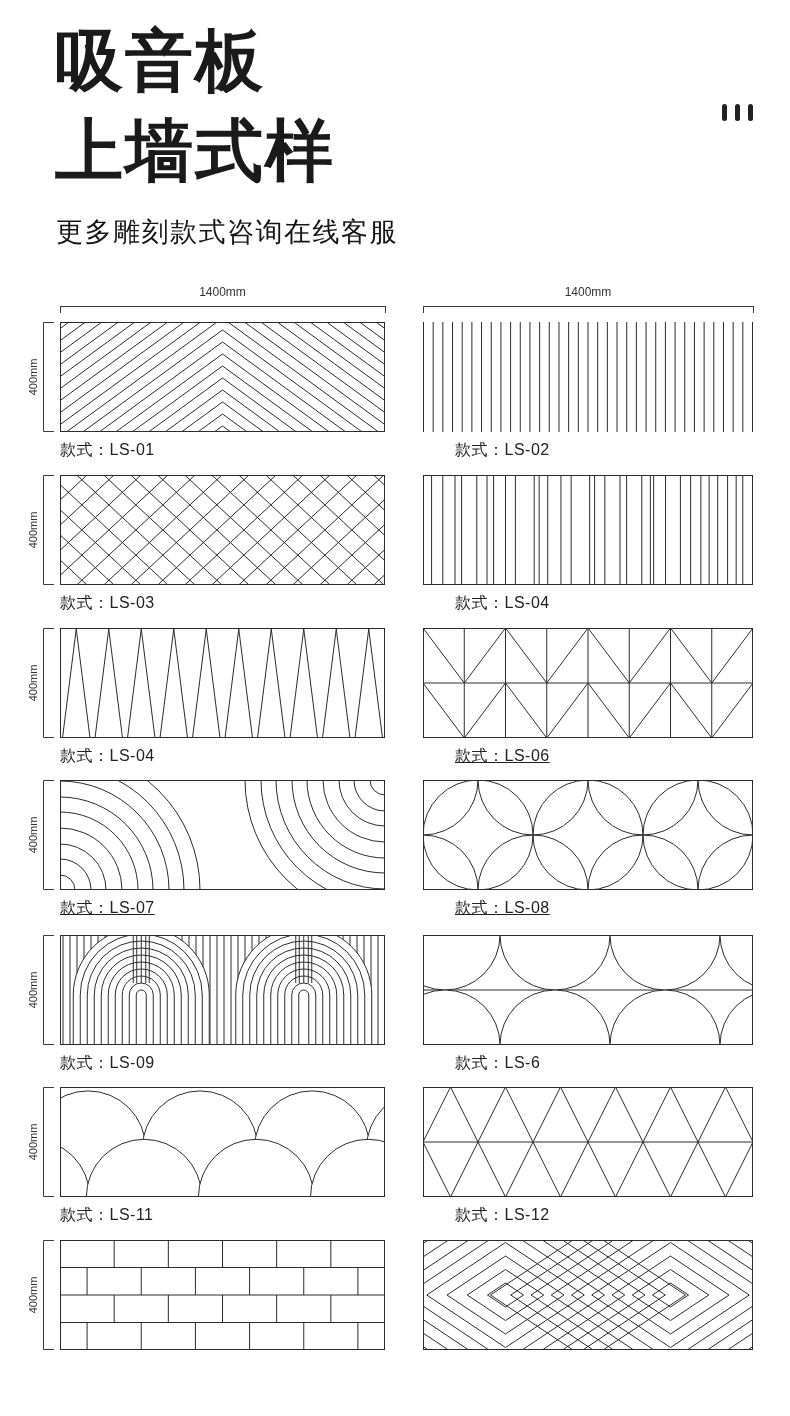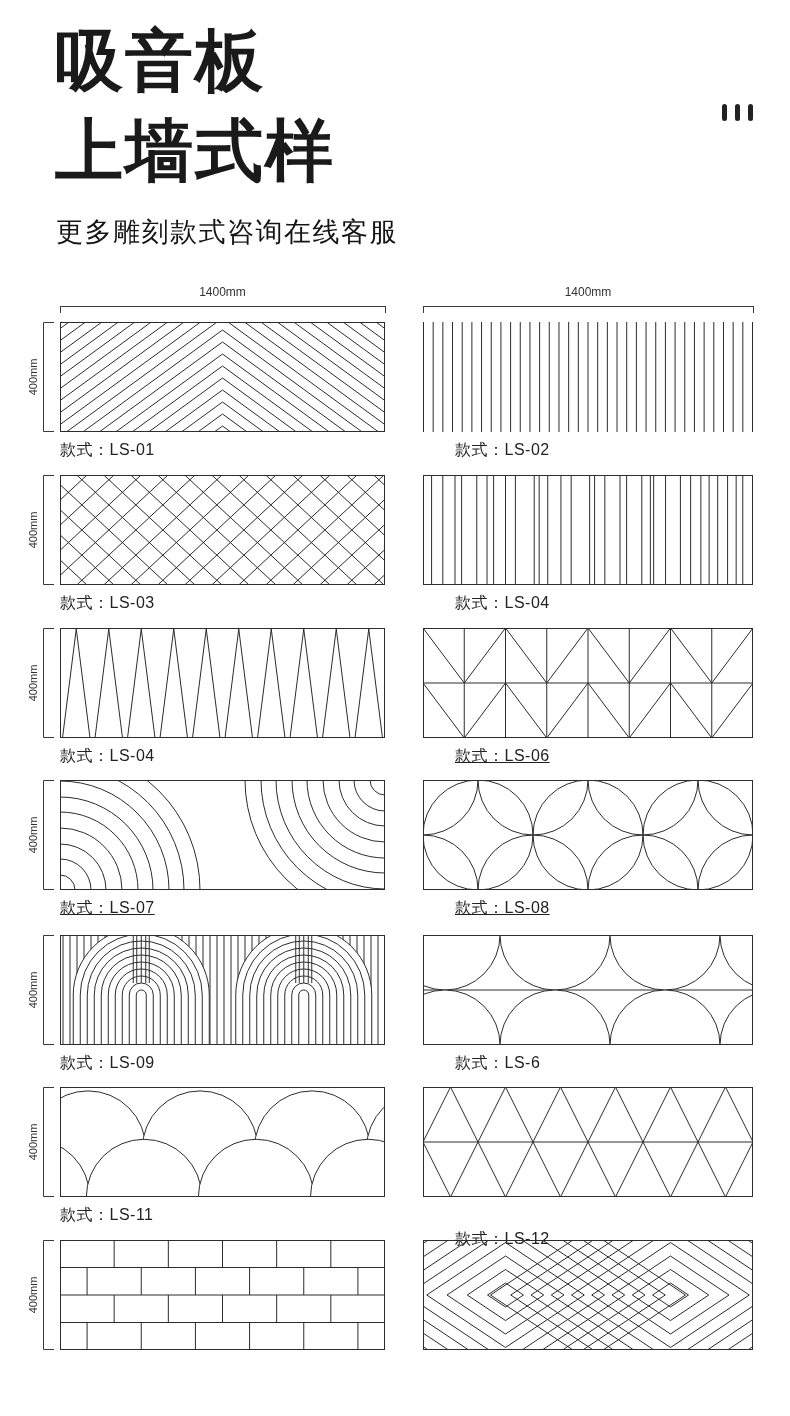--- a/index.html
+++ b/index.html
@@ -464,21 +464,21 @@
         <line x1="137.5" y1="0" x2="192.5" y2="110"></line>
         <line x1="192.5" y1="110" x2="247.5" y2="0"></line>
         <line x1="192.5" y1="0" x2="247.5" y2="110"></line>
         <line x1="247.5" y1="110" x2="302.5" y2="0"></line>
         <line x1="247.5" y1="0" x2="302.5" y2="110"></line>
         <line x1="302.5" y1="110" x2="357.5" y2="0"></line>
         <line x1="302.5" y1="0" x2="357.5" y2="110"></line>
         <rect x="0.5" y="0.5" width="329" height="109" fill="none"></rect>
       </g>
     </svg>
-    <div class="plabel" style="left: 455px; top: 1205px; margin-top: 24px;">款式：LS-12</div>
+    <div class="plabel" style="left: 455px; top: 1205px;">款式：LS-12</div>
     <svg width="325" height="110" viewBox="0 0 325 110" class="pattern" style="left:60px;top:1240px">
       <defs>
         <clipPath id="cp12">
           <rect x="0" y="0" width="325" height="110"></rect>
         </clipPath>
       </defs>
       <g clip-path="url(#cp12)" stroke="#2c2c2c" stroke-width="1" fill="none">
         <line x1="0" y1="27.5" x2="325" y2="27.5"></line>
         <line x1="0" y1="55" x2="325" y2="55"></line>
         <line x1="0" y1="82.5" x2="325" y2="82.5"></line>

